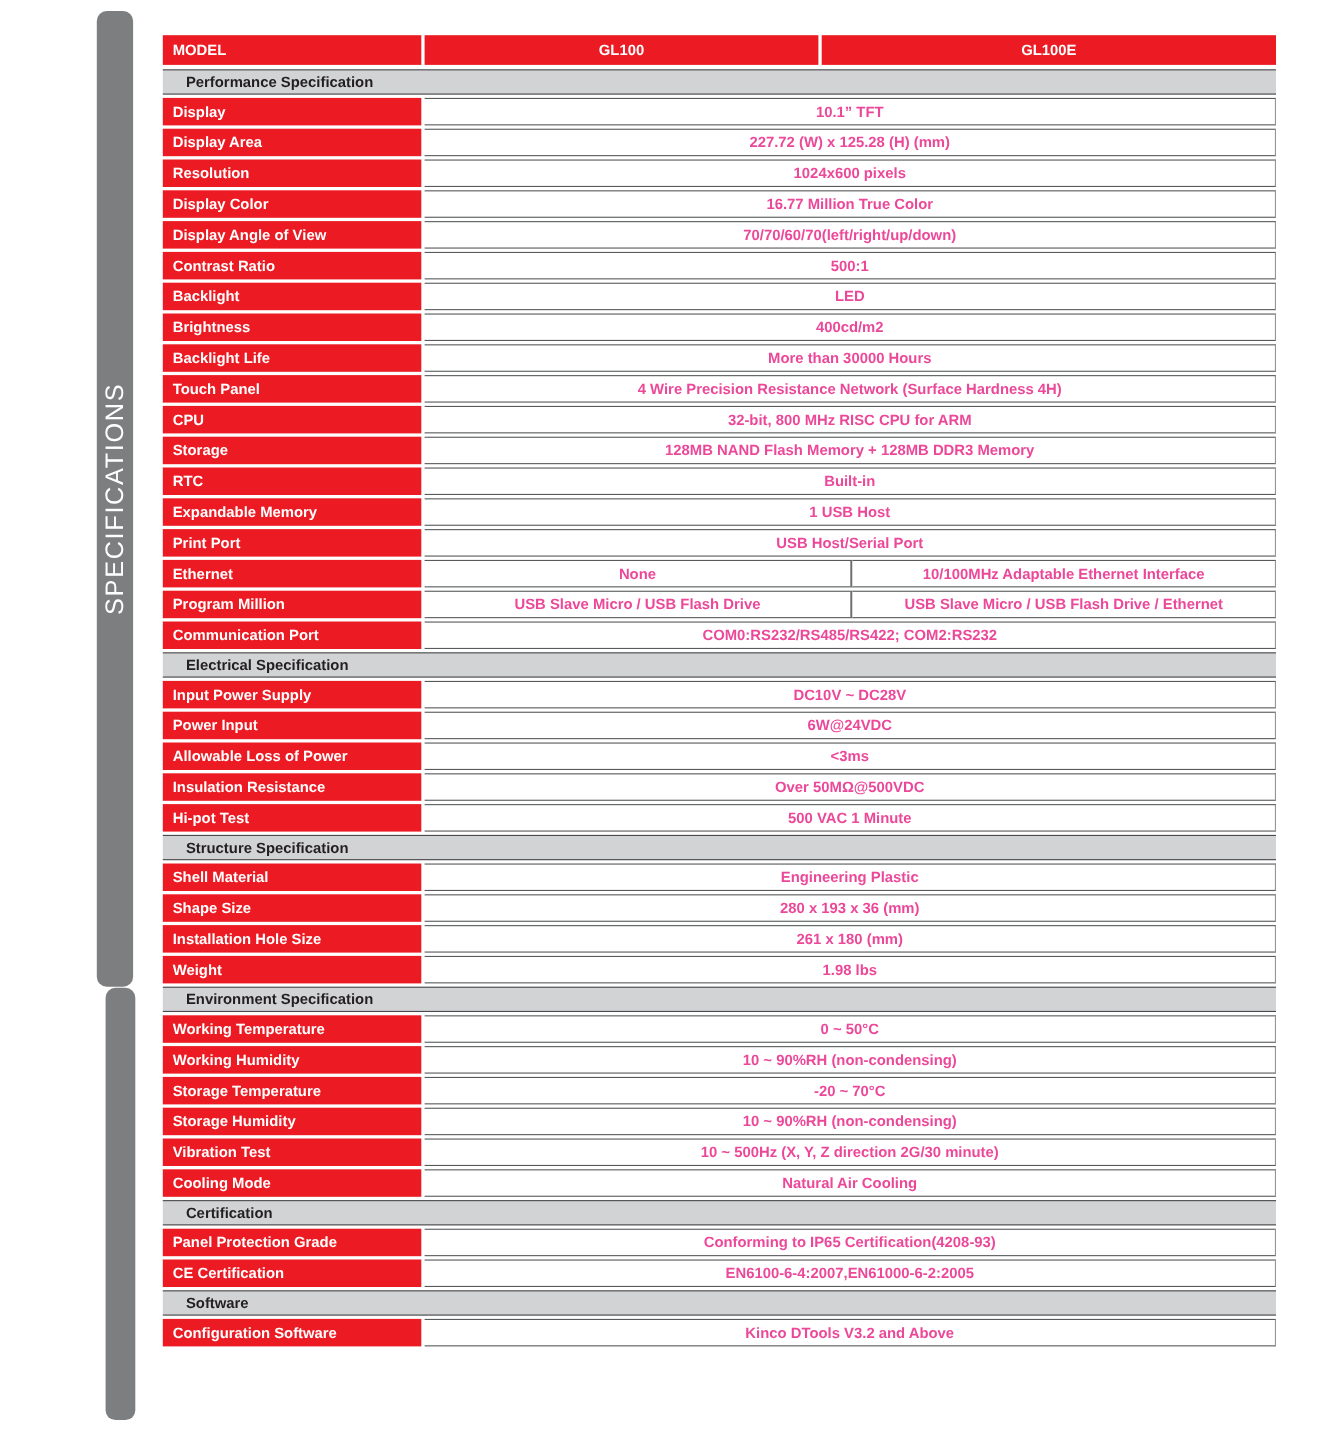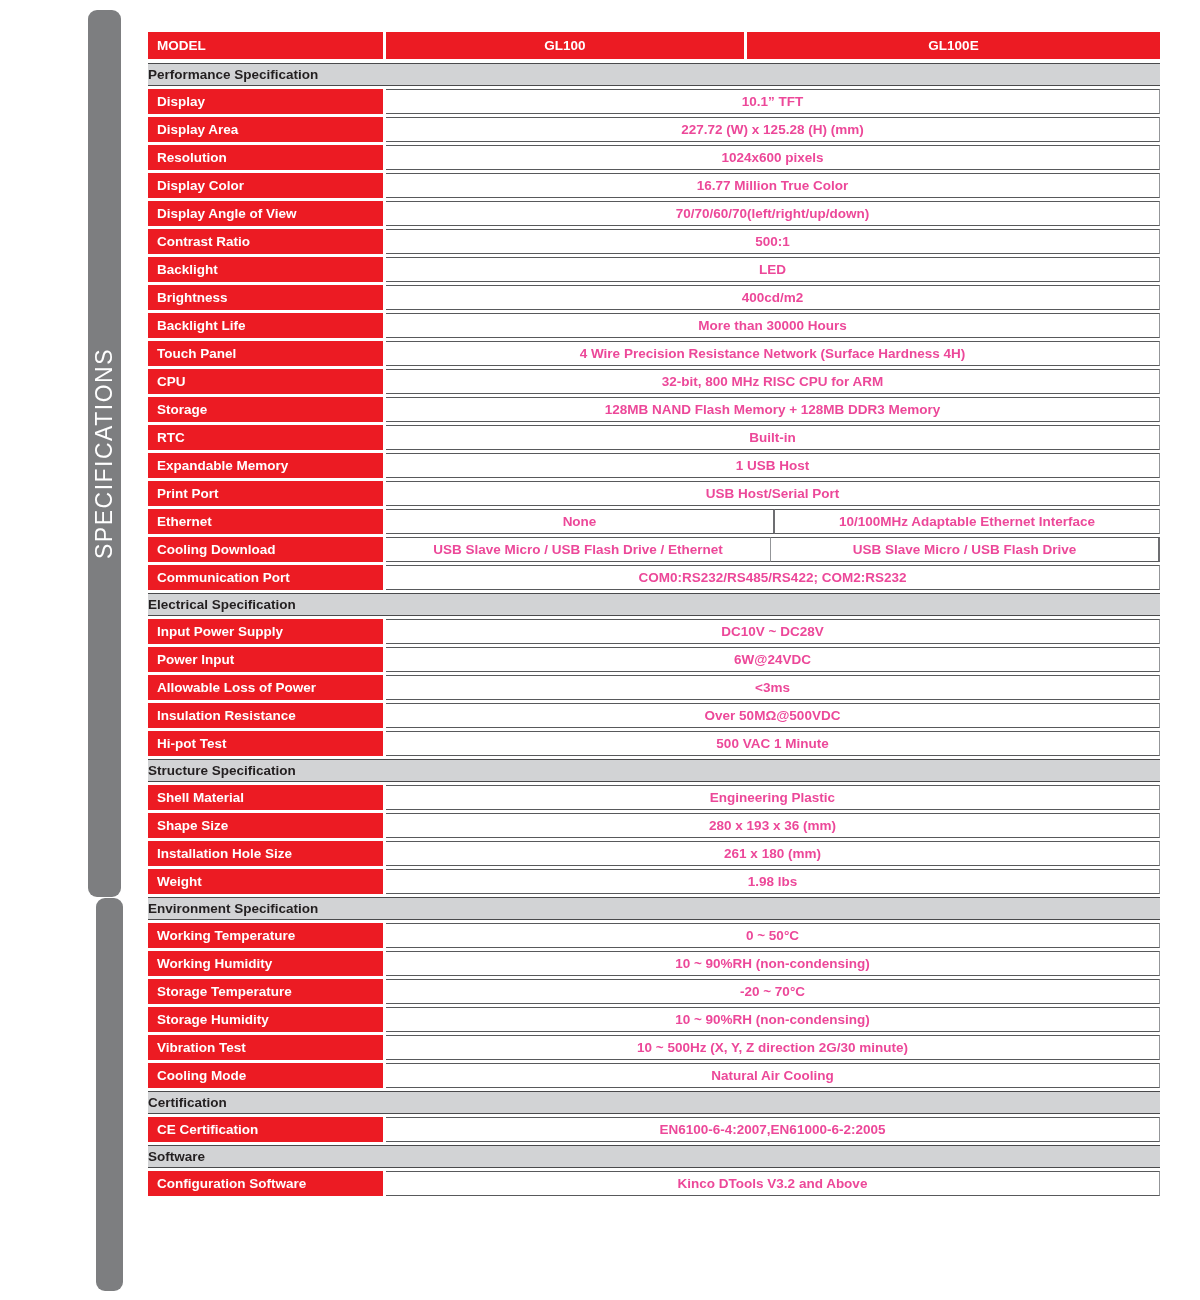--- a/index.html
+++ b/index.html
@@ -33,21 +33,21 @@
     background:#ec1b23; color:#ffffff; font-weight:bold; font-size:13.5px;
     display:flex; align-items:center; box-sizing:border-box;
   }
   .header-model { width:235px; padding-left:9px; margin-right:3px; }
   .header-col1 { width:358px; justify-content:center; margin-right:3px; }
   .header-col2 { flex:1; justify-content:center; }
 
   .section-band {
     height:23px; background:#d2d3d5;
     border-top:1.5px solid #4a4a4c; border-bottom:1.5px solid #4a4a4c;
-    display:flex; align-items:center; padding-left:0;
+    display:flex; align-items:center; padding-left:21px;
     font-weight:bold; font-size:13.5px; color:#231f20;
     box-sizing:border-box; margin-bottom:3px;
   }
 
   .spec-row { display:flex; height:25px; margin-bottom:3px; }
   .label-cell {
     width:235px; flex:0 0 235px; background:#ec1b23; color:#ffffff;
     font-weight:bold; font-size:13.5px;
     display:flex; align-items:center; padding-left:9px;
     box-sizing:border-box; margin-right:3px;
@@ -169,24 +169,24 @@
         </div>
       </div>
       <div class="spec-row">
         <div class="label-cell">Ethernet</div>
         <div class="value-cell">
           <div class="value-single split-left">None</div>
           <div class="value-single">10/100MHz Adaptable Ethernet Interface</div>
         </div>
       </div>
       <div class="spec-row">
-        <div class="label-cell">Cooling Download</div>
-        <div class="value-cell">
+        <div class="label-cell">Program Million</div>
+        <div class="value-cell">
+          <div class="value-single split-left">USB Slave Micro / USB Flash Drive</div>
           <div class="value-single">USB Slave Micro / USB Flash Drive / Ethernet</div>
-          <div class="value-single split-left">USB Slave Micro / USB Flash Drive</div>
         </div>
       </div>
       <div class="spec-row">
         <div class="label-cell">Communication Port</div>
         <div class="value-cell">
           <div class="value-single">COM0:RS232/RS485/RS422; COM2:RS232</div>
         </div>
       </div>
       <div class="section-band">Electrical Specification</div>
       <div class="spec-row">
@@ -275,20 +275,26 @@
           <div class="value-single">10 ~ 500Hz (X, Y, Z direction 2G/30 minute)</div>
         </div>
       </div>
       <div class="spec-row">
         <div class="label-cell">Cooling Mode</div>
         <div class="value-cell">
           <div class="value-single">Natural Air Cooling</div>
         </div>
       </div>
       <div class="section-band">Certification</div>
+      <div class="spec-row">
+        <div class="label-cell">Panel Protection Grade</div>
+        <div class="value-cell">
+          <div class="value-single">Conforming to IP65 Certification(4208-93)</div>
+        </div>
+      </div>
       <div class="spec-row">
         <div class="label-cell">CE Certification</div>
         <div class="value-cell">
           <div class="value-single">EN6100-6-4:2007,EN61000-6-2:2005</div>
         </div>
       </div>
       <div class="section-band">Software</div>
       <div class="spec-row">
         <div class="label-cell">Configuration Software</div>
         <div class="value-cell">

